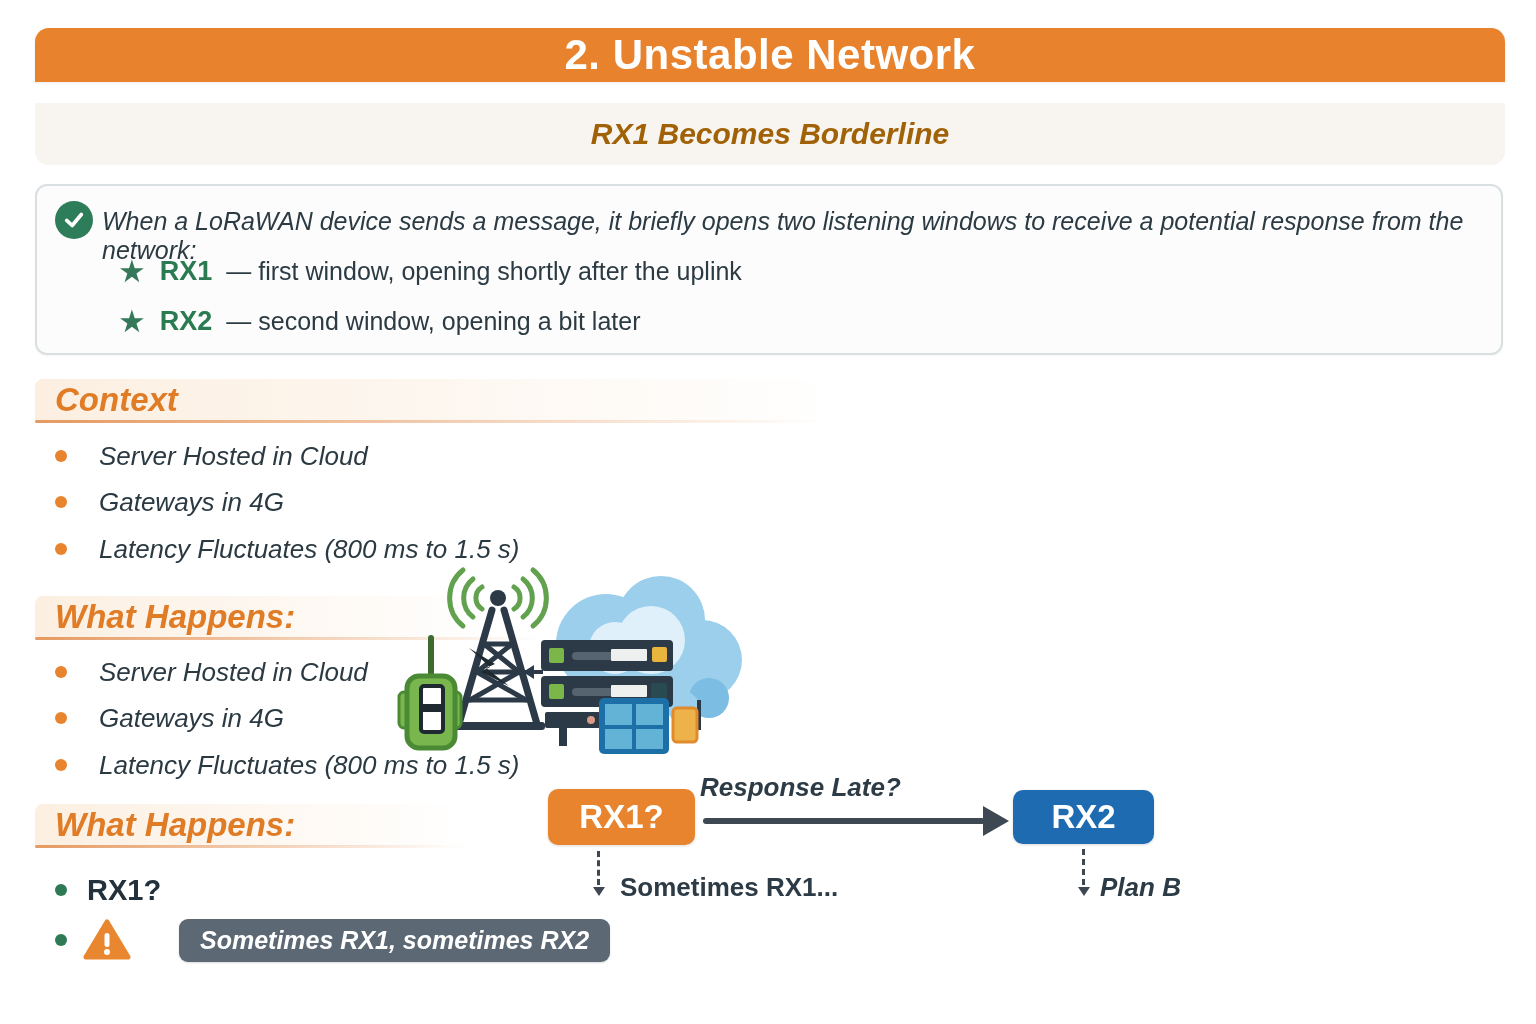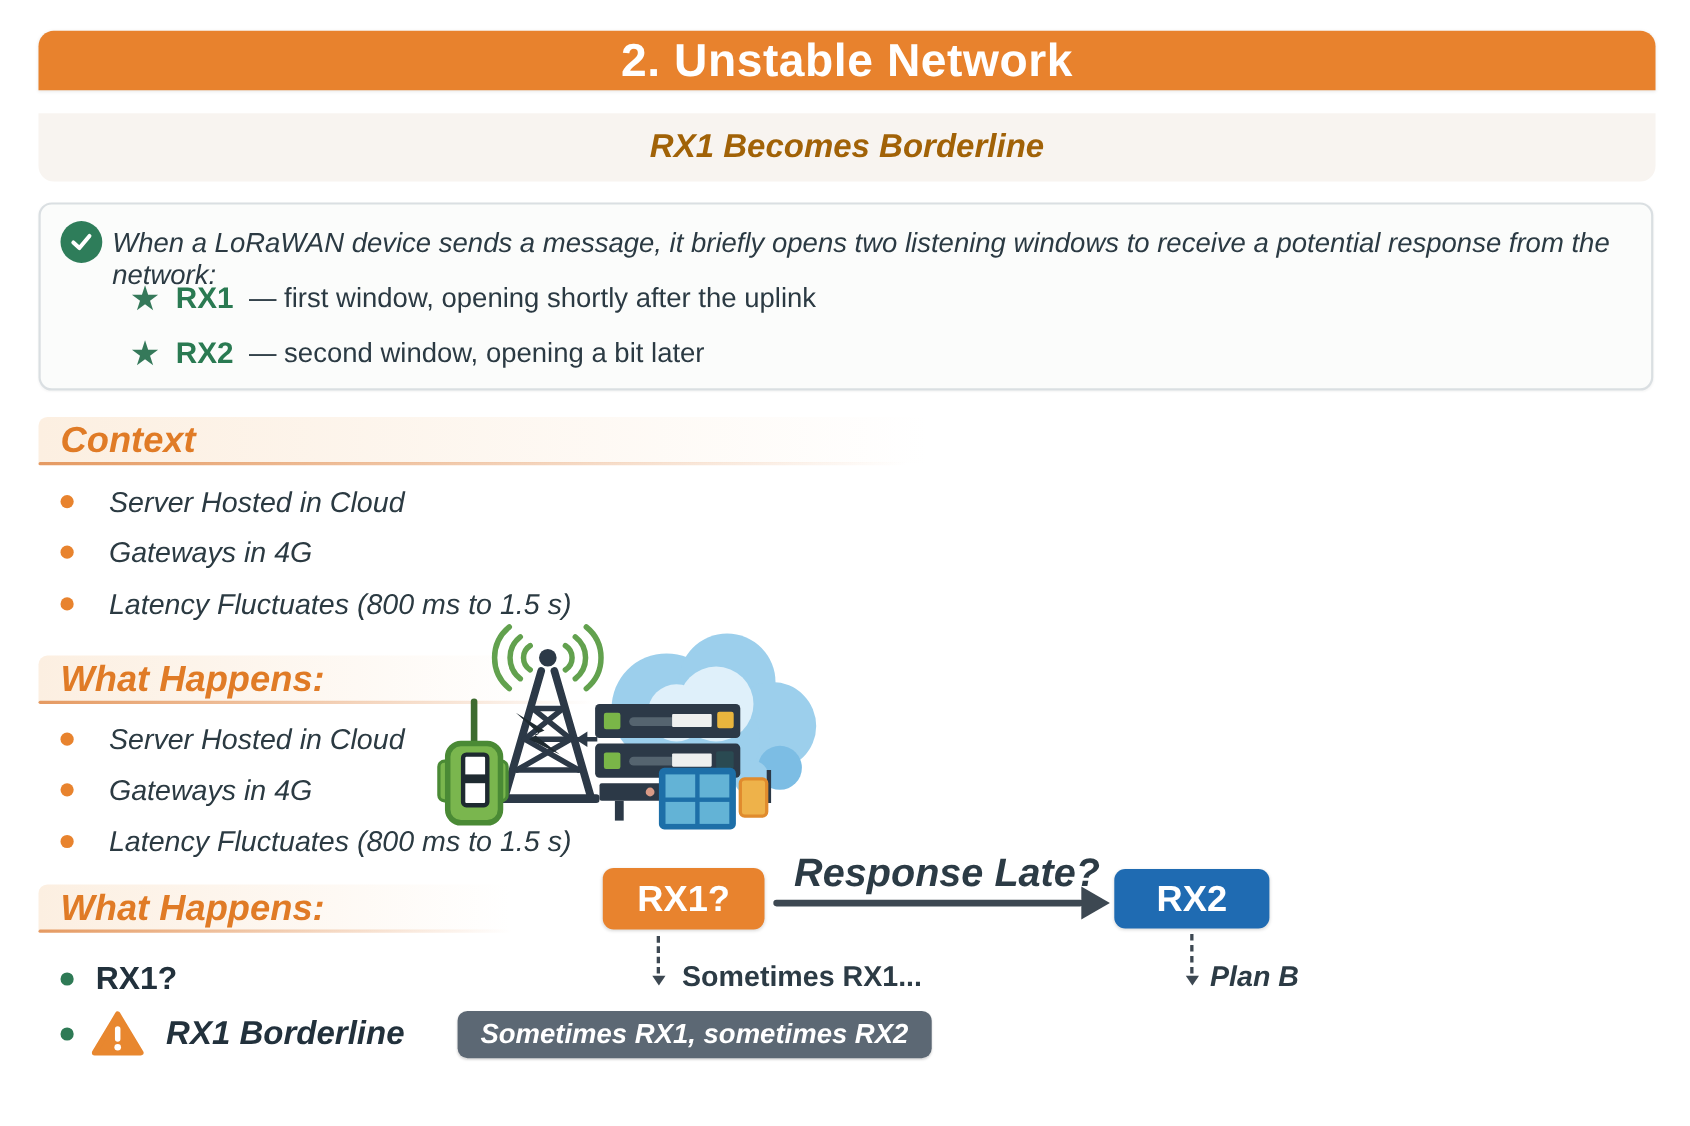--- a/index.html
+++ b/index.html
@@ -57,21 +57,21 @@
 
   
   .rx1-box{left:548px;top:789px;width:147px;height:56px;background:#e8832e;border-radius:10px;
            display:flex;align-items:center;justify-content:center;box-shadow:0 1px 3px rgba(0,0,0,.15);}
   .rx2-box{left:1013px;top:790px;width:141px;height:54px;background:#1f6bb2;border-radius:10px;
            display:flex;align-items:center;justify-content:center;box-shadow:0 1px 3px rgba(0,0,0,.15);}
   .flow-box-label{color:#fff;font-size:33px;font-weight:800;}
   .flow-line{left:703px;top:818px;width:282px;height:6px;background:#3d4852;border-radius:3px;}
   .flow-head{left:983px;top:806px;width:0;height:0;
              border-left:26px solid #3d4852;border-top:15px solid transparent;border-bottom:15px solid transparent;}
-  .flow-label{left:700px;top:772px;width:300px;text-align:right;font-size:36px;font-weight:700;
+  .flow-label{left:700px;top:772px;width:300px;text-align:left;font-size:26px;font-weight:700;
               font-style:italic;color:#2c3b45;}
   .dash-line{border-left:3px dashed #3d4852;width:0;}
   .dash1{left:597px;top:851px;height:34px;}
   .dash2{left:1082px;top:849px;height:36px;}
   .dash-head{width:0;height:0;border-top:9px solid #3d4852;
              border-left:6px solid transparent;border-right:6px solid transparent;}
   .dh1{left:593px;top:887px;}
   .dh2{left:1078px;top:887px;}
   .note{font-size:26px;font-weight:700;color:#2c3b45;}
   .note1{left:620px;top:872px;}
@@ -269,15 +269,14 @@
   <span class="out-term">RX1?</span>
 </div>
 
 <div class="abs out-row2">
   <span class="dot dot-green"></span>
   <svg width="48" height="42" viewBox="0 0 48 42">
     <path d="M24 3 L45 38 L3 38 Z" fill="#e8872f" stroke="#e8872f" stroke-width="5" stroke-linejoin="round"></path>
     <rect x="21.5" y="14" width="5" height="14" rx="2.5" fill="#ffffff"></rect>
     <circle cx="24" cy="33" r="3" fill="#ffffff"></circle>
   </svg>
-  <span class="out-term2">RX1 Borderline</span>
   <span class="badge">Sometimes RX1, sometimes RX2</span>
 </div>
 
 </body></html>

